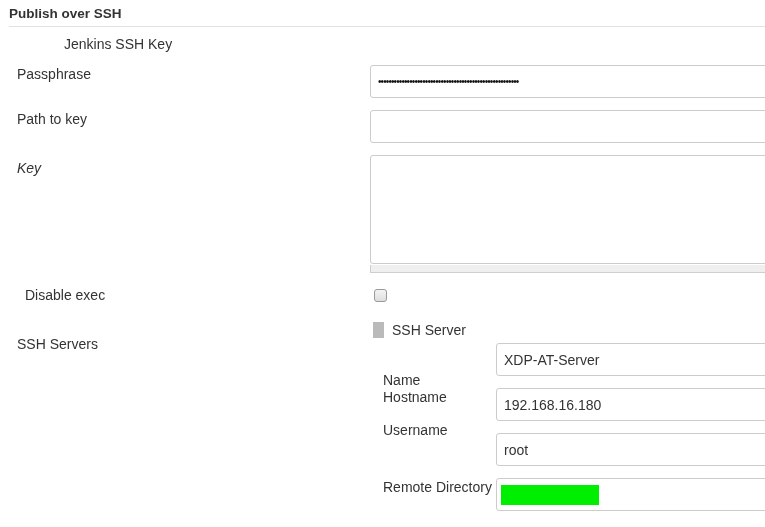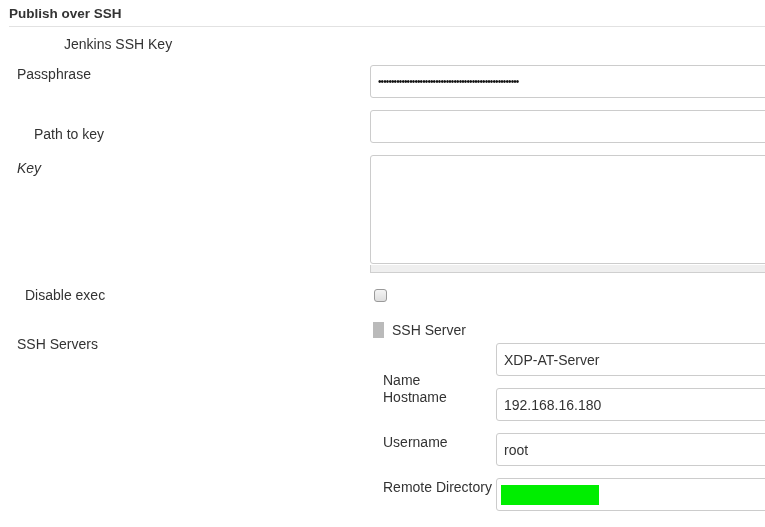--- a/index.html
+++ b/index.html
@@ -47,21 +47,21 @@
 
 <div>
   <div class="section-title">Publish over SSH</div>
   <div class="section-rule"></div>
 
   <div class="label" style="left:17px; top:36px;margin-left:47px;">Jenkins SSH Key</div>
 
   <div class="label" style="left:17px; top:66px;">Passphrase</div>
   <div class="input pw" style="left:370px; top:65px; width:400px; height:33px;">••••••••••••••••••••••••••••••••••••••••••••••••••••••</div>
 
-  <div class="label" style="left:34px; top:111px;margin-top:15px;">Path to key</div>
+  <div class="label" style="left:17px; top:111px;">Path to key</div>
   <div class="input" style="left:370px; top:110px; width:400px; height:33px;"></div>
 
   <div class="label" style="left:17px; top:160px;font-style:italic;">Key</div>
   <div class="textarea" style="left:370px; top:155px; width:400px; height:109px;"></div>
   <div class="resize-bar" style="left:370px; top:265px; width:400px; height:8px;"></div>
 
   <div class="label" style="left:25px; top:287px;">Disable exec</div>
   <div class="checkbox" style="left:374px; top:289px;"></div>
 
   <div class="label" style="left:17px; top:336px;">SSH Servers</div>
@@ -69,21 +69,21 @@
   <div>
     <div class="drag-handle" style="left:373px; top:322px;"></div>
     <div class="label" style="left:392px; top:322px;">SSH Server</div>
 
     <div class="label" style="left:383px; top:344px;margin-top:28px;">Name</div>
     <div class="input" style="left:496px; top:343px; width:280px; height:33px;">XDP-AT-Server</div>
 
     <div class="label" style="left:383px; top:389px;">Hostname</div>
     <div class="input" style="left:496px; top:388px; width:280px; height:33px;">192.168.16.180</div>
 
-    <div class="label" style="left:383px; top:434px;">Username</div>
+    <div class="label" style="left:383px; top:422px;">Username</div>
     <div class="input" style="left:496px; top:433px; width:280px; height:33px;">root</div>
 
     <div class="label" style="left:383px; top:479px;">Remote Directory</div>
     <div class="input" style="left:496px; top:478px; width:280px; height:33px;">
       <span class="redact"></span>
     </div>
   </div>
 </div>
 
 </body></html>

